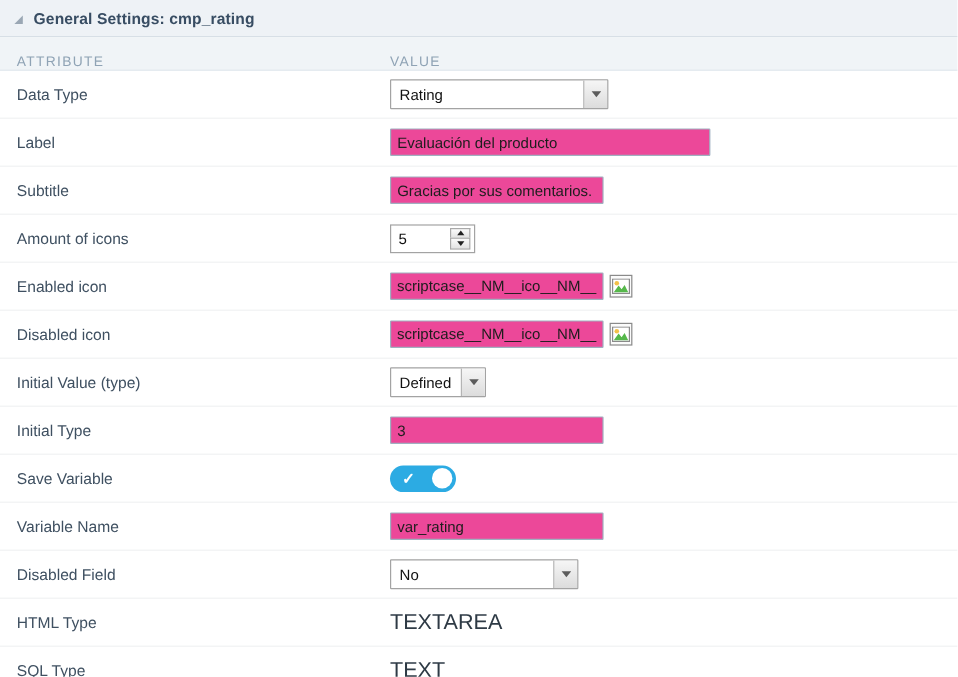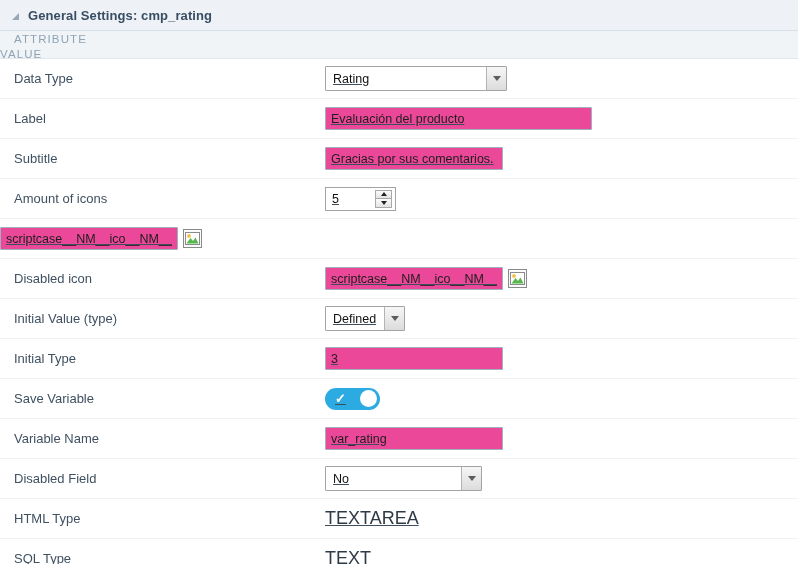--- a/index.html
+++ b/index.html
@@ -47,23 +47,22 @@
     color: #384d63;
     letter-spacing: 0.1px;
   }
 
   
   .col-head {
     height: 28px;
     background: #f0f4f7;
     border-bottom: 1px solid #e2e8ee;
     display: flex;
-    align-items: flex-start;
-    box-sizing: border-box;
-    flex-direction: column;
+    align-items: flex-end;
+    box-sizing: border-box;
   }
   .col-head .ch-attr {
     width: 325px;
     padding-left: 14px;
     box-sizing: border-box;
   }
   .col-head span {
     font-size: 11.5px;
     color: #8fa3b5;
     letter-spacing: 1.1px;
@@ -82,21 +81,20 @@
     padding-left: 14px;
     box-sizing: border-box;
     font-size: 13px;
     color: #3f5061;
   }
   .cell-val {
     flex: 1;
     display: flex;
     align-items: center;
     box-sizing: border-box;
-    text-decoration: underline;
   }
   .static-val {
     font-size: 18px;
     color: #2e3a45;
   }
 
   
   .txt {
     height: 23px;
     border: 1px solid #9fb0c0;
@@ -296,20 +294,21 @@
             </div>
           <div class="sb dn">
               <span class="dn-tri"></span>
             </div>
         </div>
       </div>
     </div>
   </div>
 
   <div class="row">
+    <div class="cell-attr">Enabled icon</div>
     <div class="cell-val">
       <input class="txt w-icon" type="text" value="scriptcase__NM__ico__NM__star.p" style="">
       <div class="img-btn">
         <svg width="15" height="13" viewBox="0 0 15 13">
           <rect x="0.5" y="0.5" width="14" height="12" fill="#ffffff" stroke="#8a8a8a"></rect>
           <circle cx="4" cy="4" r="1.9" fill="#f2c14a"></circle>
           <polygon points="1.5,11.5 5.5,6 8,9 10.5,5.5 13.5,11.5" fill="#56b84b"></polygon>
         </svg>
       </div>
     </div>

